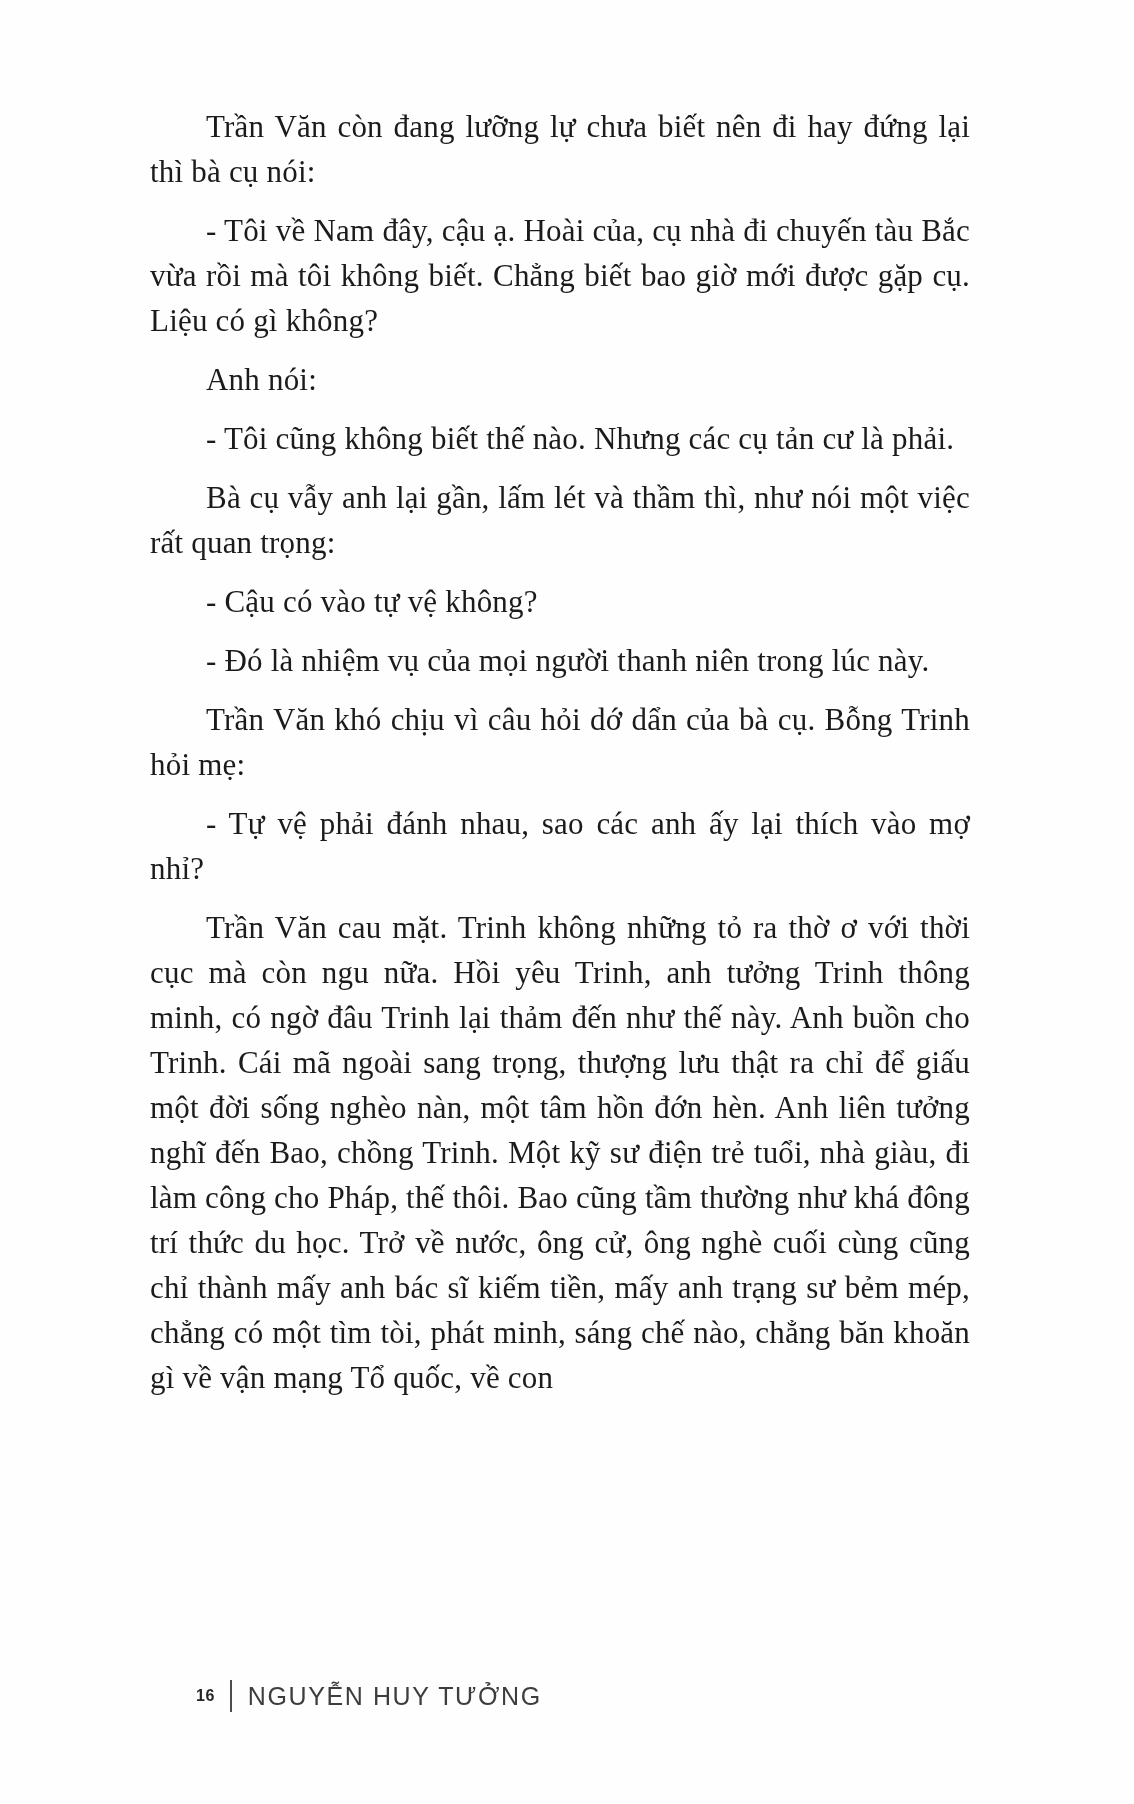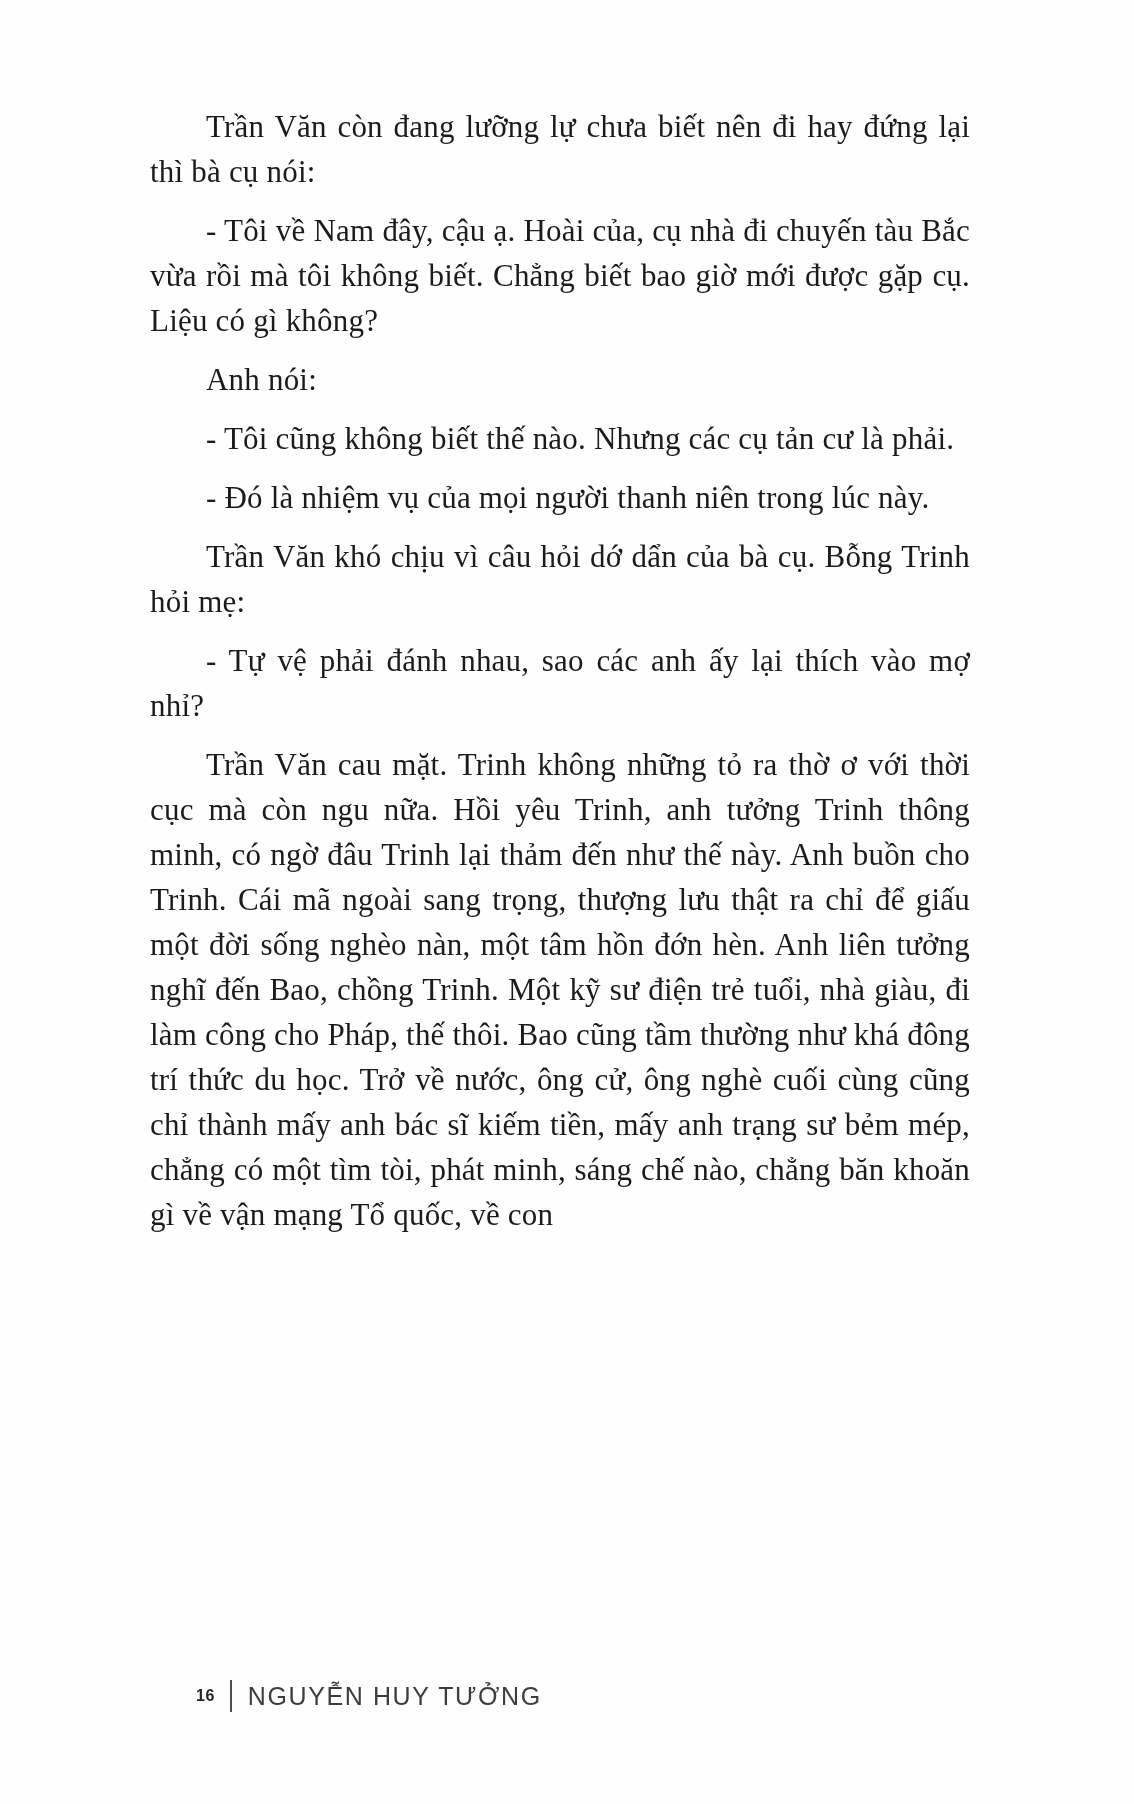--- a/index.html
+++ b/index.html
@@ -64,20 +64,22 @@
 <body>
 
 <div class="book-page">
 
   <div class="text-block">
 
   <p>Trần Văn còn đang lưỡng lự chưa biết nên đi hay đứng lại thì bà cụ nói:</p>
       <p>- Tôi về Nam đây, cậu ạ. Hoài của, cụ nhà đi chuyến tàu Bắc vừa rồi mà tôi không biết. Chẳng biết bao giờ mới được gặp cụ. Liệu có gì không?</p>
       <p>Anh nói:</p>
       <p>- Tôi cũng không biết thế nào. Nhưng các cụ tản cư là phải.</p>
+      <p>Bà cụ vẫy anh lại gần, lấm lét và thầm thì, như nói một việc rất quan trọng:</p>
+      <p>- Cậu có vào tự vệ không?</p>
       <p>- Đó là nhiệm vụ của mọi người thanh niên trong lúc này.</p>
       <p>Trần Văn khó chịu vì câu hỏi dớ dẩn của bà cụ. Bỗng Trinh hỏi mẹ:</p>
       <p>- Tự vệ phải đánh nhau, sao các anh ấy lại thích vào mợ nhỉ?</p>
       <p>Trần Văn cau mặt. Trinh không những tỏ ra thờ ơ với thời cục mà còn ngu nữa. Hồi yêu Trinh, anh tưởng Trinh thông minh, có ngờ đâu Trinh lại thảm đến như thế này. Anh buồn cho Trinh. Cái mã ngoài sang trọng, thượng lưu thật ra chỉ để giấu một đời sống nghèo nàn, một tâm hồn đớn hèn. Anh liên tưởng nghĩ đến Bao, chồng Trinh. Một kỹ sư điện trẻ tuổi, nhà giàu, đi làm công cho Pháp, thế thôi. Bao cũng tầm thường như khá đông trí thức du học. Trở về nước, ông cử, ông nghè cuối cùng cũng chỉ thành mấy anh bác sĩ kiếm tiền, mấy anh trạng sư bẻm mép, chẳng có một tìm tòi, phát minh, sáng chế nào, chẳng băn khoăn gì về vận mạng Tổ quốc, về con</p>
     </div>
 
   <div class="page-footer">
     <span class="page-number">16</span>
     <span class="footer-separator"></span>
     <span class="footer-author">NGUYỄN HUY TƯỞNG</span>

